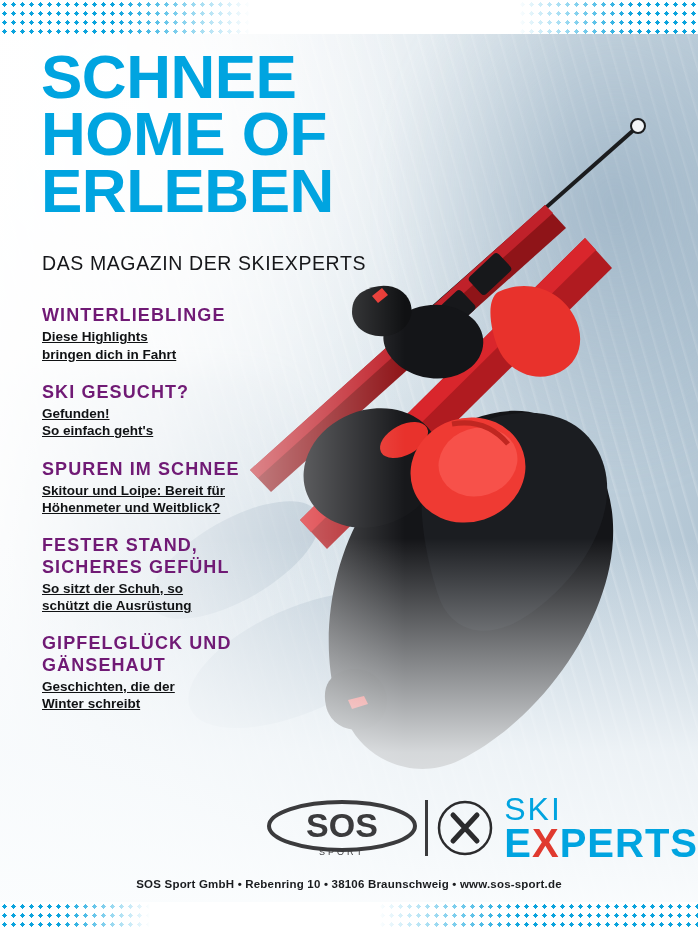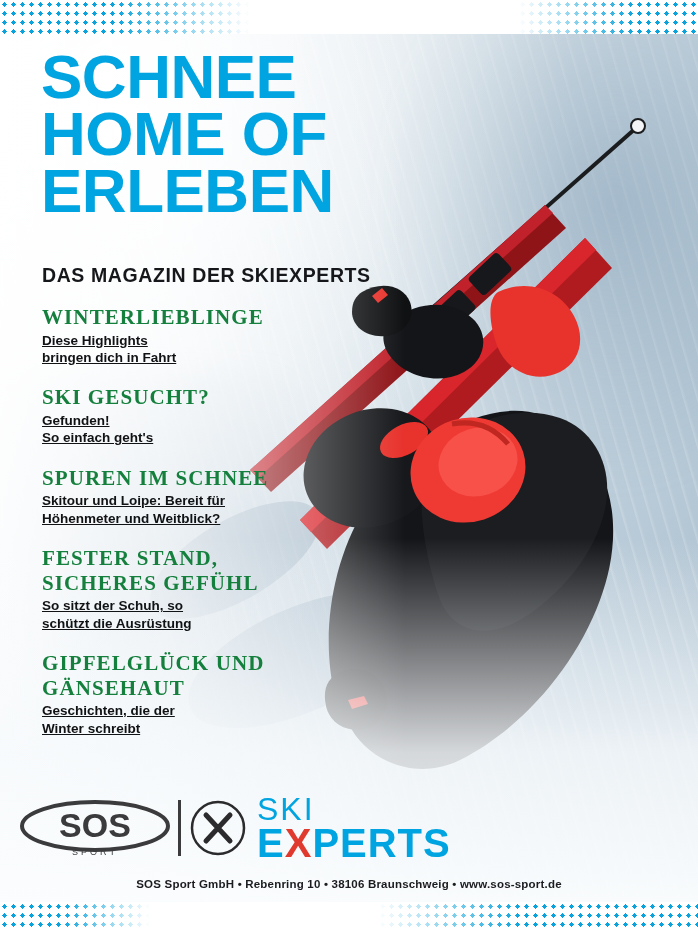--- a/index.html
+++ b/index.html
@@ -94,54 +94,53 @@
     color: #00a4e0;
     font-weight: 800;
     font-size: 62px;
     line-height: 0.92;
     letter-spacing: -0.5px;
     text-transform: uppercase;
   }
   .masthead div { white-space: nowrap; }
 
   .subtitle {
-    position: absolute; left: 42px; top: 264px;
+    position: absolute; left: 42px; top: 252px;
     color: #16171a;
-    font-weight: 700;
+    font-weight: 400;
     font-size: 19.5px;
     letter-spacing: 0.6px;
     text-transform: uppercase;
   }
 
   
   .teasers { position: absolute; left: 42px; top: 305px; width: 300px; }
   .teaser { margin-bottom: 19px; }
   .teaser-head {
-    color: #15803d;
+    color: #701a75;
     font-weight: 800;
-    font-size: 21px;
+    font-size: 18px;
     letter-spacing: 1.1px;
     text-transform: uppercase;
     line-height: 1.18;
-    font-family: Liberation Serif, serif;
   }
   .teaser-body {
     color: #101214;
     font-weight: 700;
     font-size: 13.5px;
     line-height: 1.28;
     margin-top: 2px;
     white-space: pre-line;
     text-decoration: underline;
   }
 
   
   .logos {
     position: absolute; left: 0; right: 0; bottom: 66px;
-    display: flex; align-items: center; justify-content: flex-start; gap: 8px; padding-left: 20px;
+    display: flex; align-items: center; justify-content: flex-end; gap: 8px; padding-left: 20px;
   }
   .sos-logo { position: relative; width: 150px; height: 66px; }
   .divider-bar { width: 3px; height: 56px; background: #3b3b3d; }
   .ski-logo { display: flex; align-items: center; gap: 10px; }
   .ski-words { line-height: 0.95; }
   .ski-word-1 {
     color: #00a4e0; font-size: 32px; font-weight: 400; letter-spacing: 2px;
   }
   .ski-word-2 {
     color: #00a4e0; font-size: 40px; font-weight: 700; letter-spacing: 1px;

